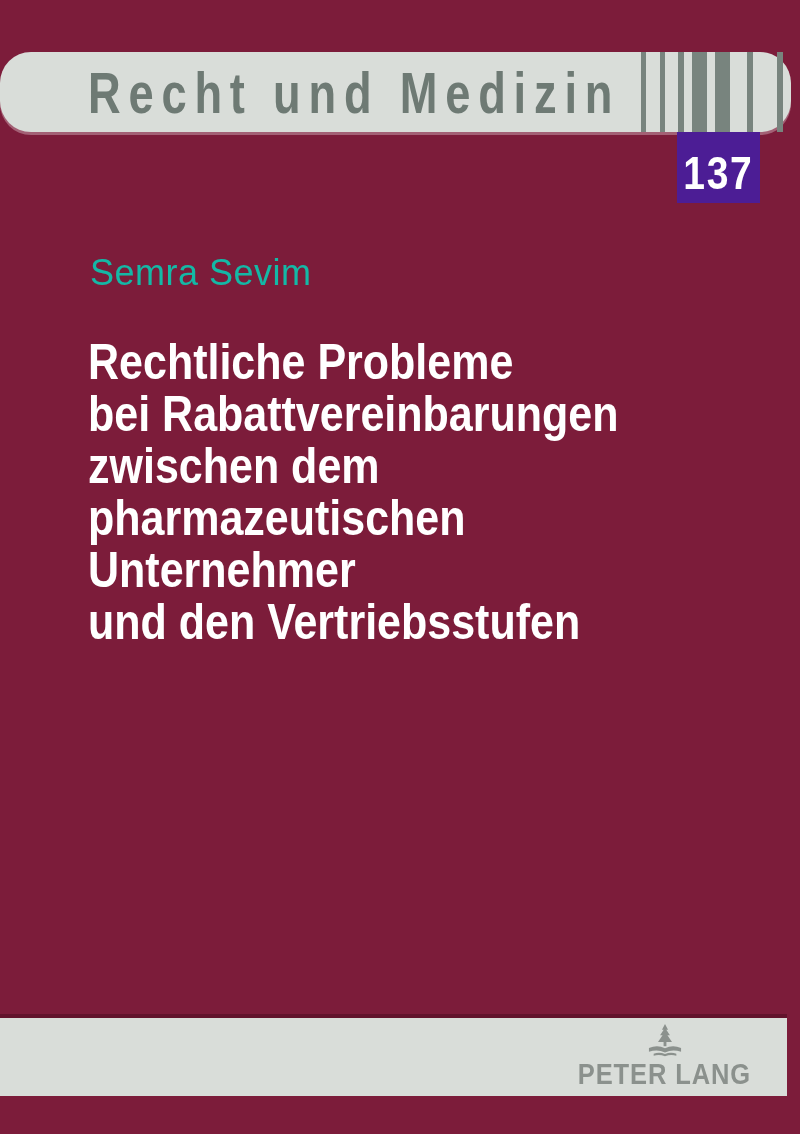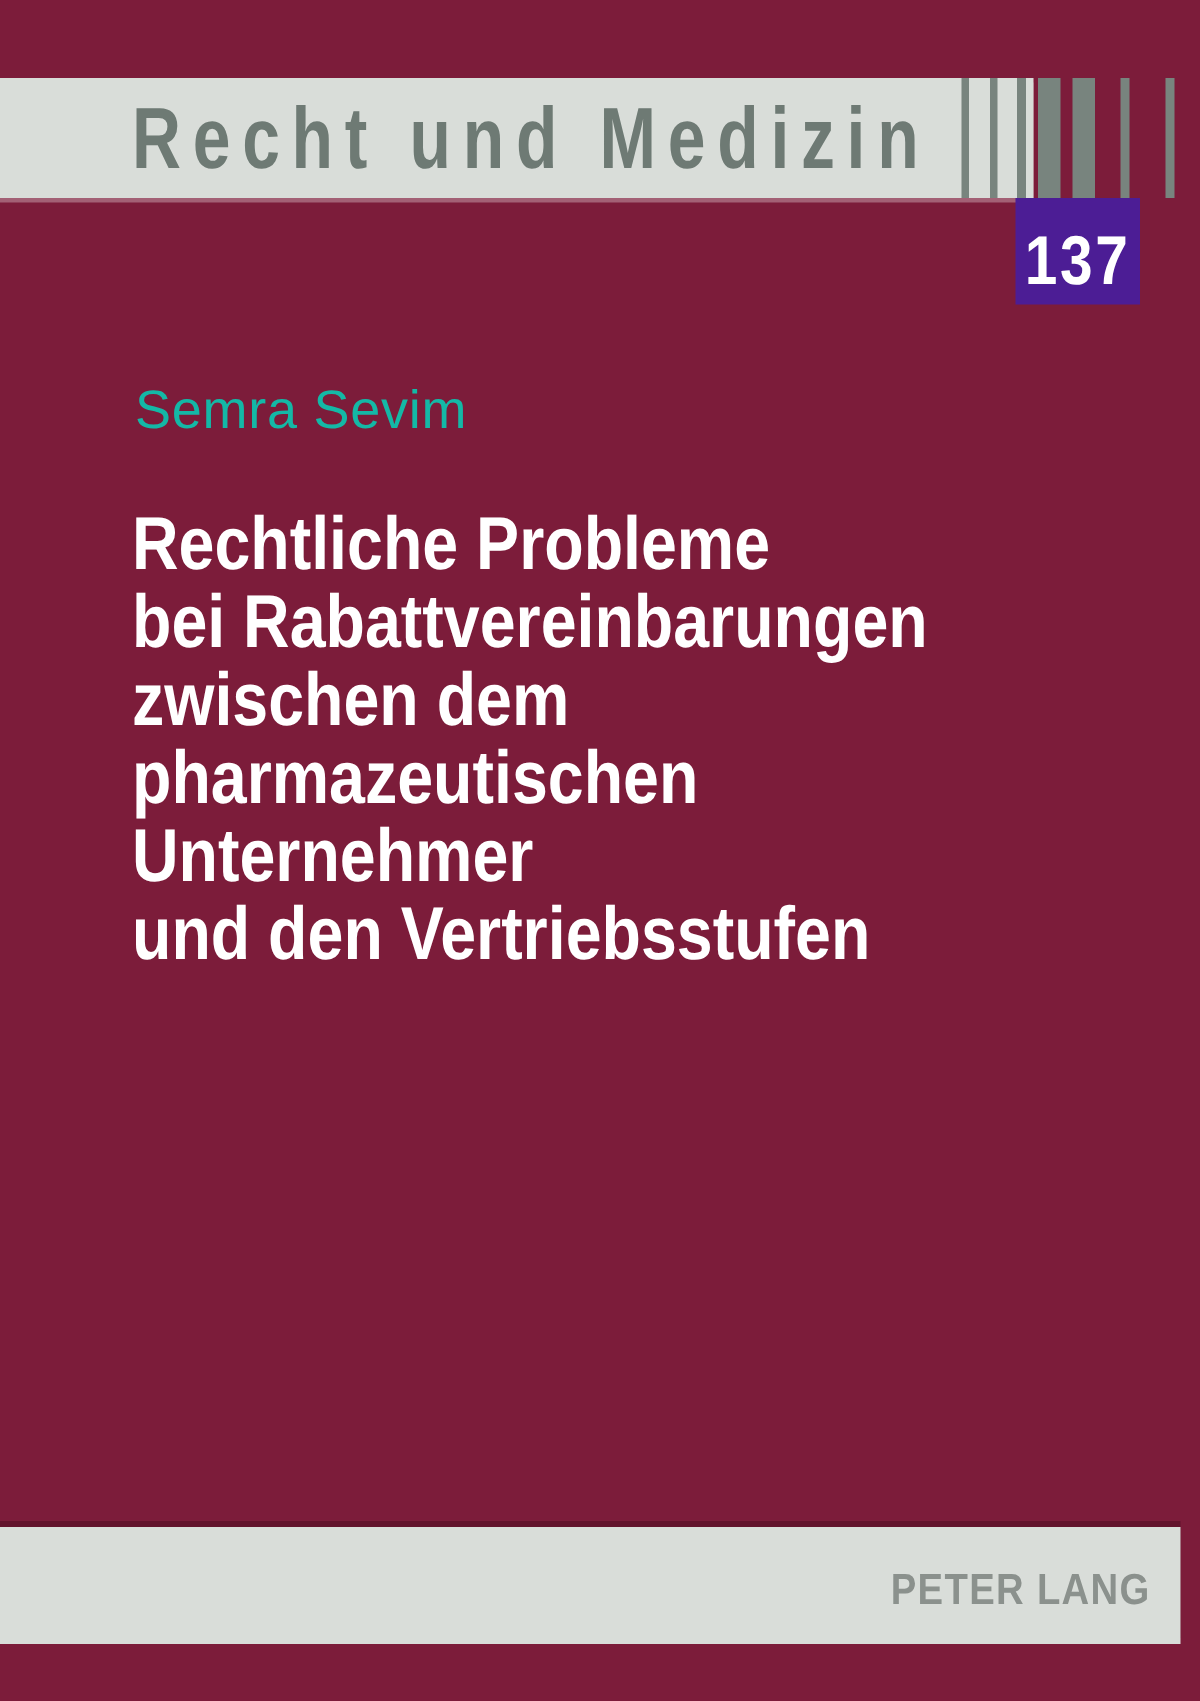--- a/index.html
+++ b/index.html
@@ -6,23 +6,24 @@
   .cover{
     position:relative;
     width:800px;height:1134px;
     background:#7c1c3a;
     overflow:hidden;
     font-family:"Liberation Sans", sans-serif;
   }
   
   .series-banner{
     position:absolute;left:0;top:52px;
-    width:689px;height:80px;
+    width:791px;height:80px;
     background:#d9ddd9;
     box-shadow:0 3px 0 rgba(255,255,255,0.30);
+    border-radius:31px;
   }
   .series-title{
     position:absolute;left:88px;top:0;height:80px;
     display:flex;align-items:center;
     font-size:58px;font-weight:700;
     letter-spacing:10px;
     color:#6e7a74;
     transform:scaleX(0.78);transform-origin:left center;
     white-space:nowrap;
   }
@@ -69,21 +70,21 @@
   }
   
   .publisher-banner{
     position:absolute;left:0;top:1018px;
     width:787px;height:78px;
     background:#d9ddd9;
     box-shadow:0 -4px 0 rgba(40,0,12,0.30);
   }
   .publisher-logo{
     position:absolute;left:582px;top:0;width:165px;height:78px;
-    display:flex;flex-direction:row;align-items:center;
+    display:flex;flex-direction:column;align-items:center;
     justify-content:flex-start;
     padding-top:6px;box-sizing:border-box;
   }
   .logo-icon{height:34px;margin-bottom:2px;}
   .publisher-name{
     font-size:29px;font-weight:700;
     color:#8b918d;letter-spacing:1px;line-height:1;
     transform:scaleX(0.88);transform-origin:center top;
     white-space:nowrap;
   }

